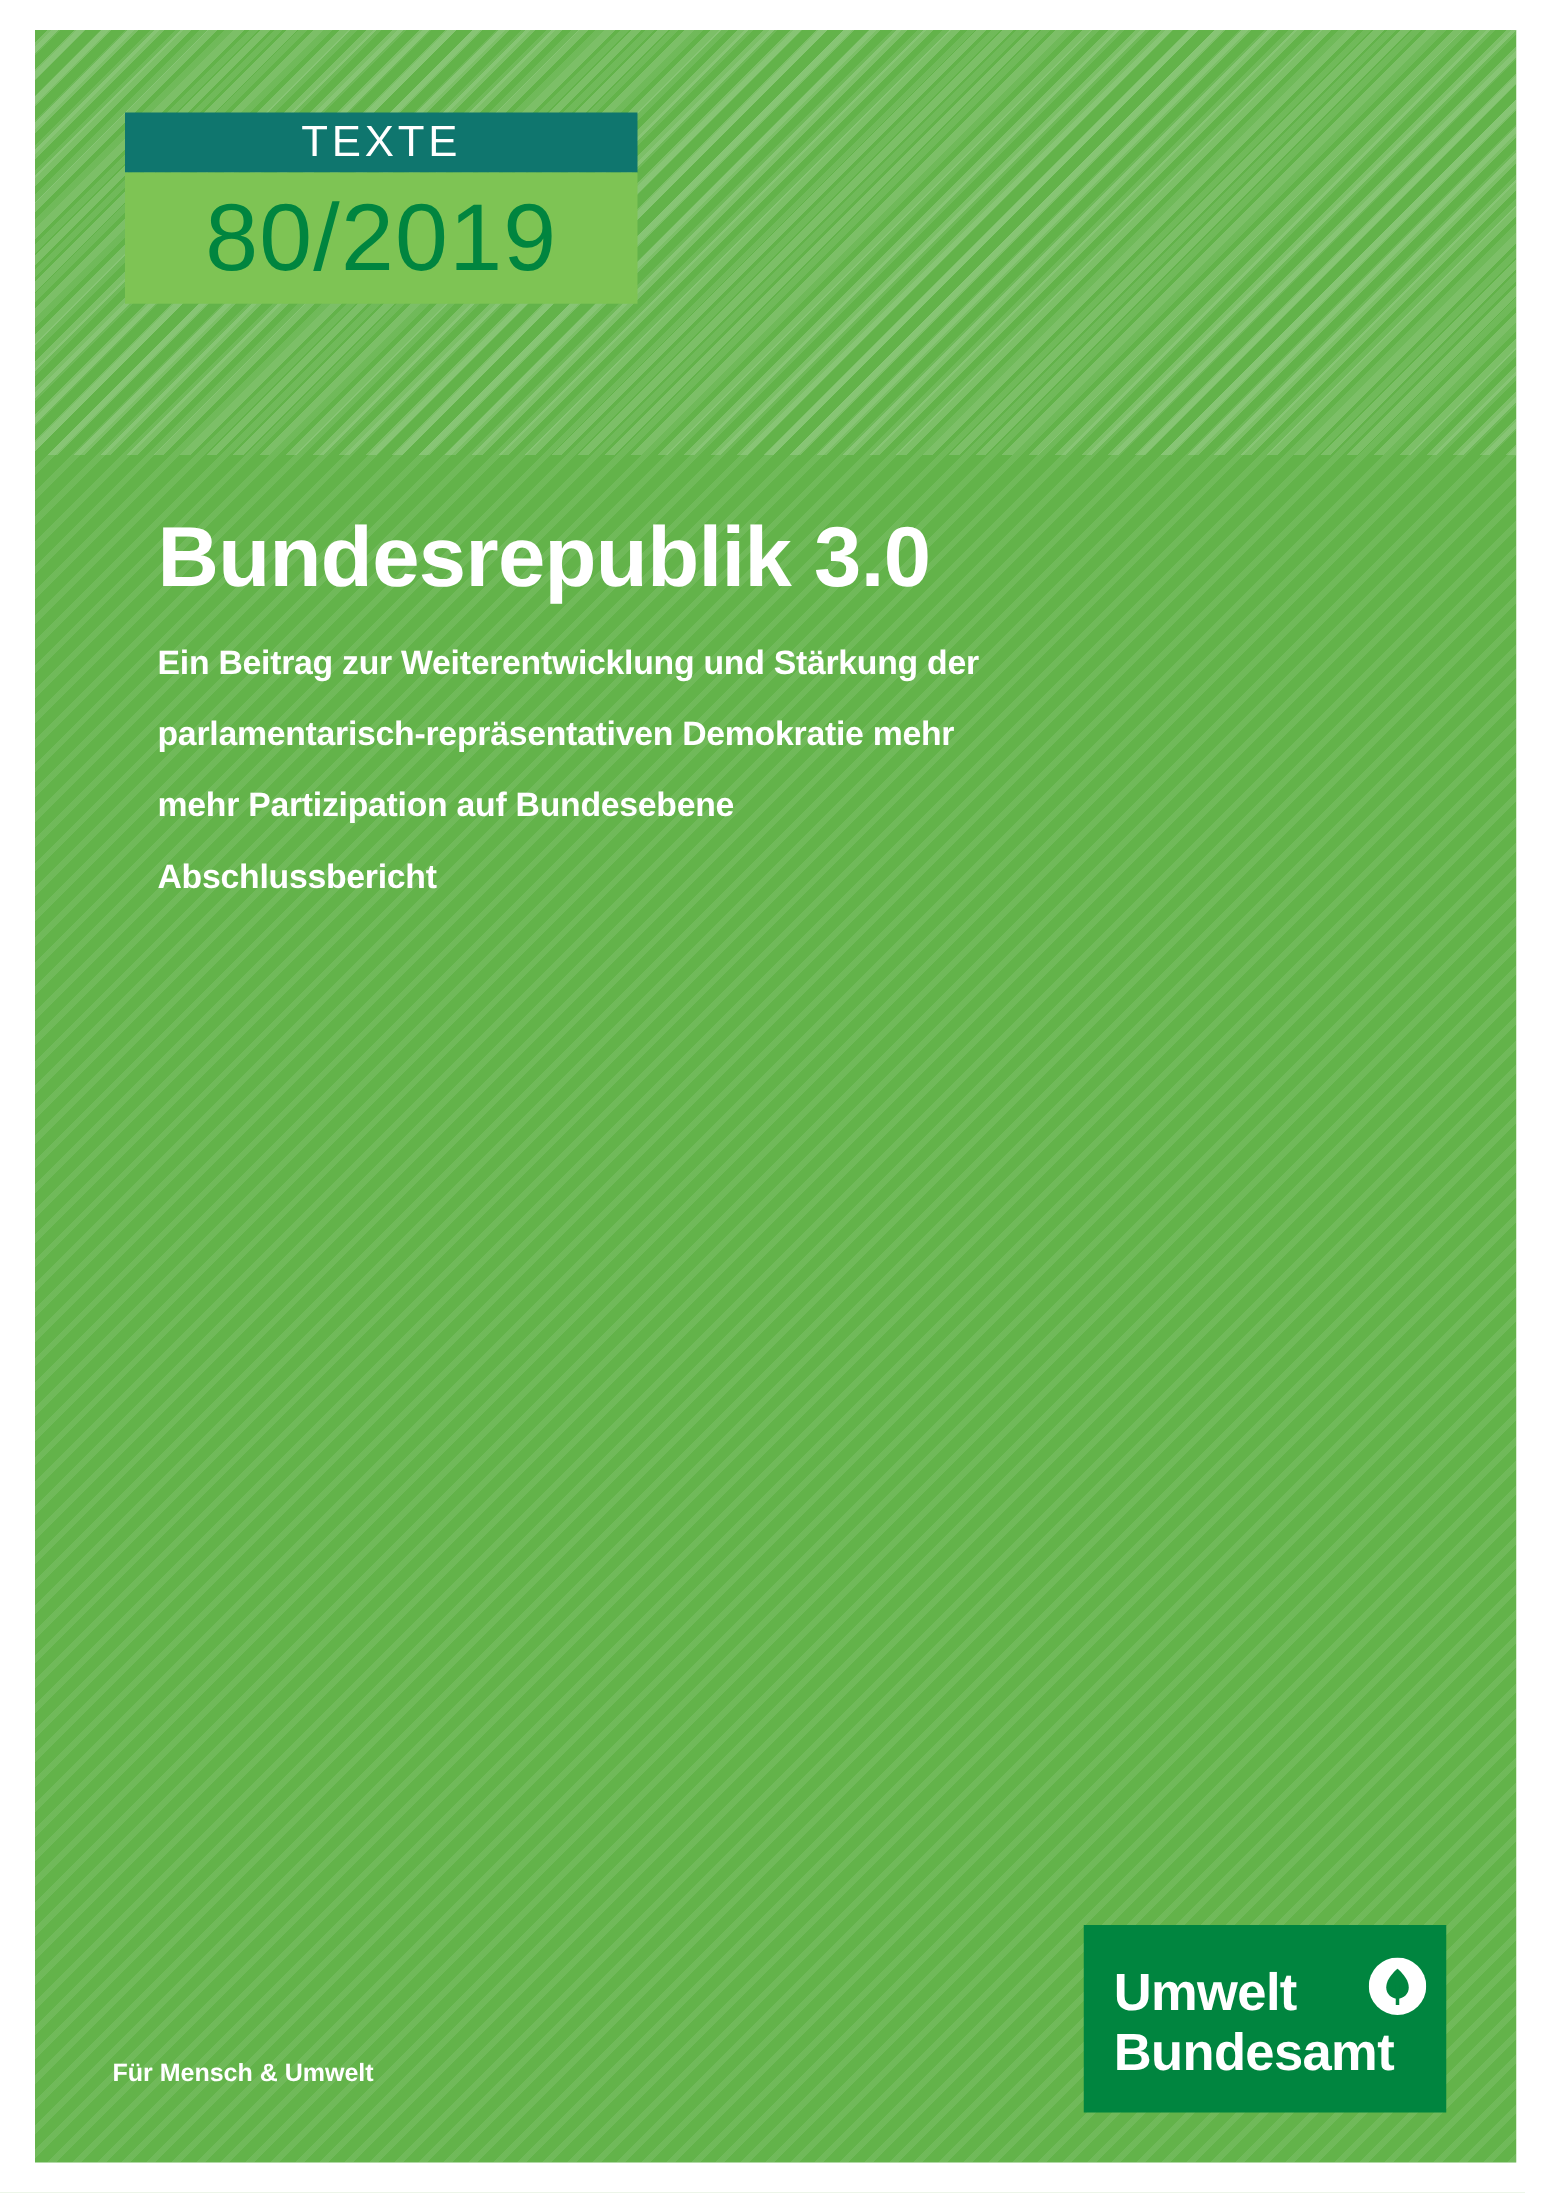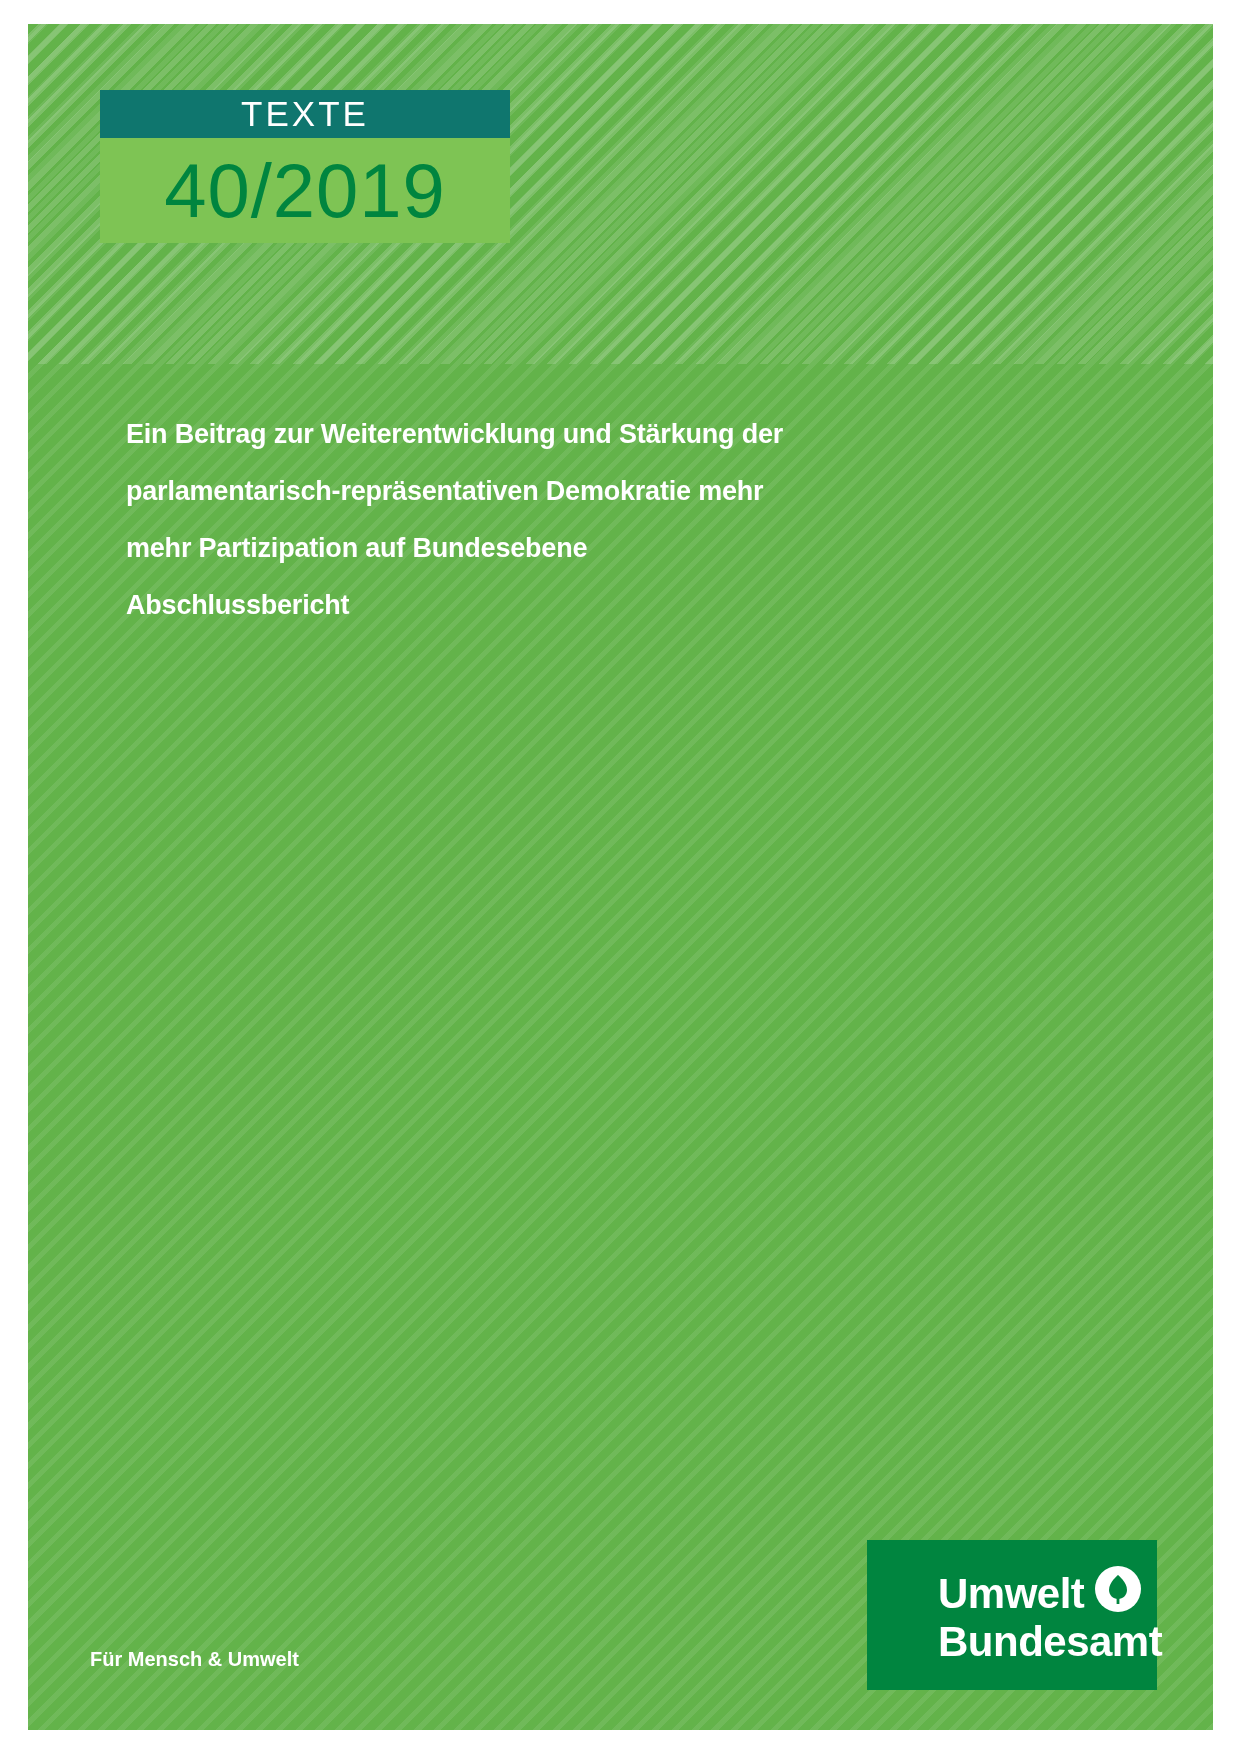--- a/index.html
+++ b/index.html
@@ -134,21 +134,20 @@
     width: 290px;
     height: 150px;
     background: #00853f;
     color: #ffffff;
   }
   .logo-inner {
     position: absolute;
     left: 24px;
     top: 30px;
     width: 246px;
-    margin-left: 47px;
   }
   .logo-line1, .logo-line2 {
     font-size: 42px;
     line-height: 48px;
     font-weight: bold;
     letter-spacing: -0.5px;
   }
   .logo-mark {
     position: absolute;
     right: 16px;
@@ -161,24 +160,25 @@
 <body>
 
 <div class="page">
 
   <div class="cover">
     <div class="stripes"></div>
     <div class="top-texture"></div>
 
     <div class="badge">
       <div class="badge-label">TEXTE</div>
-      <div class="badge-number">40/2019</div>
+      <div class="badge-number">80/2019</div>
     </div>
 
     <div class="titleblock">
+      <h1 class="main-title">Bundesrepublik 3.0</h1>
       <p class="subtitle-line">Ein Beitrag zur Weiterentwicklung und Stärkung der</p>
       <p class="subtitle-line">parlamentarisch-repräsentativen Demokratie mehr</p>
       <p class="subtitle-line">mehr Partizipation auf Bundesebene</p>
       <p class="subtitle-line">Abschlussbericht</p>
     </div>
 
     <div class="tagline">Für Mensch &amp; Umwelt</div>
 
     <div class="logo">
       <div class="logo-inner">

